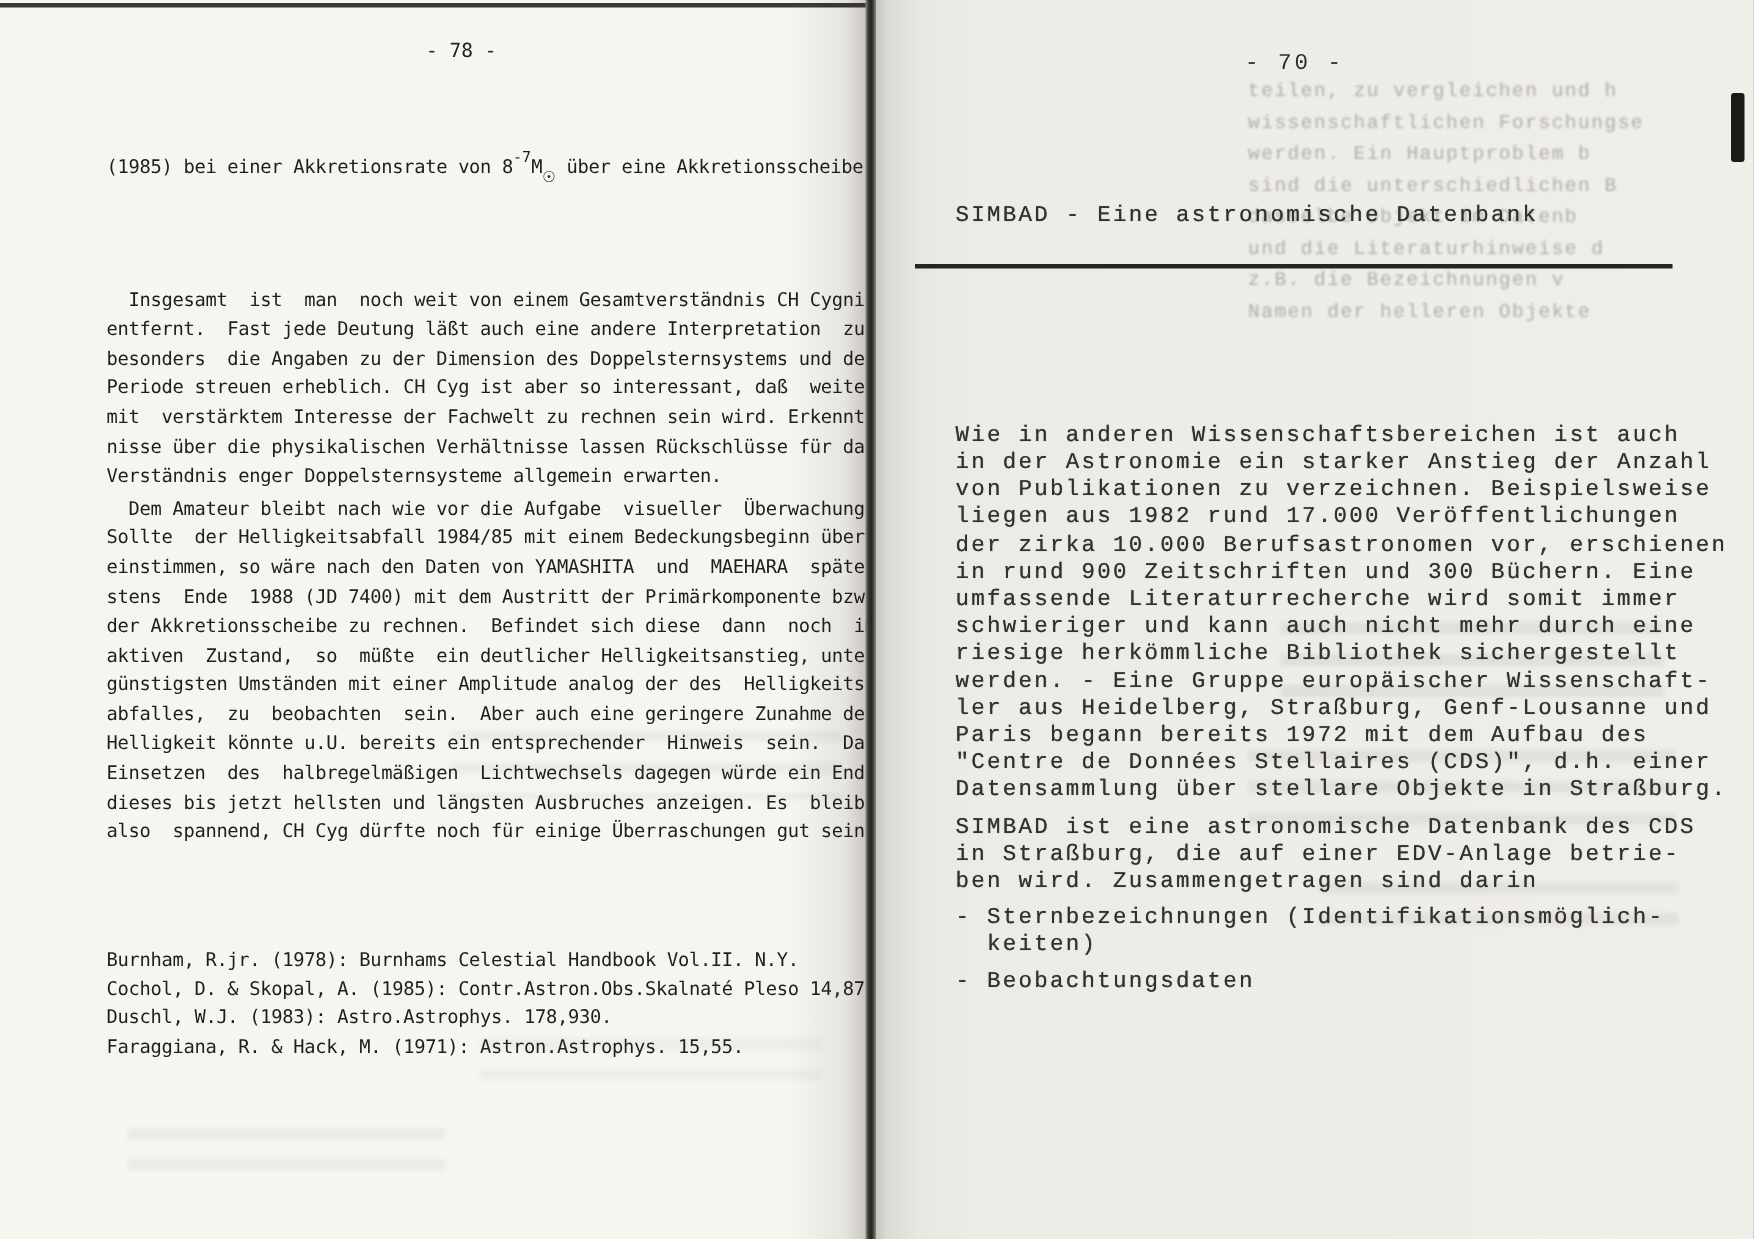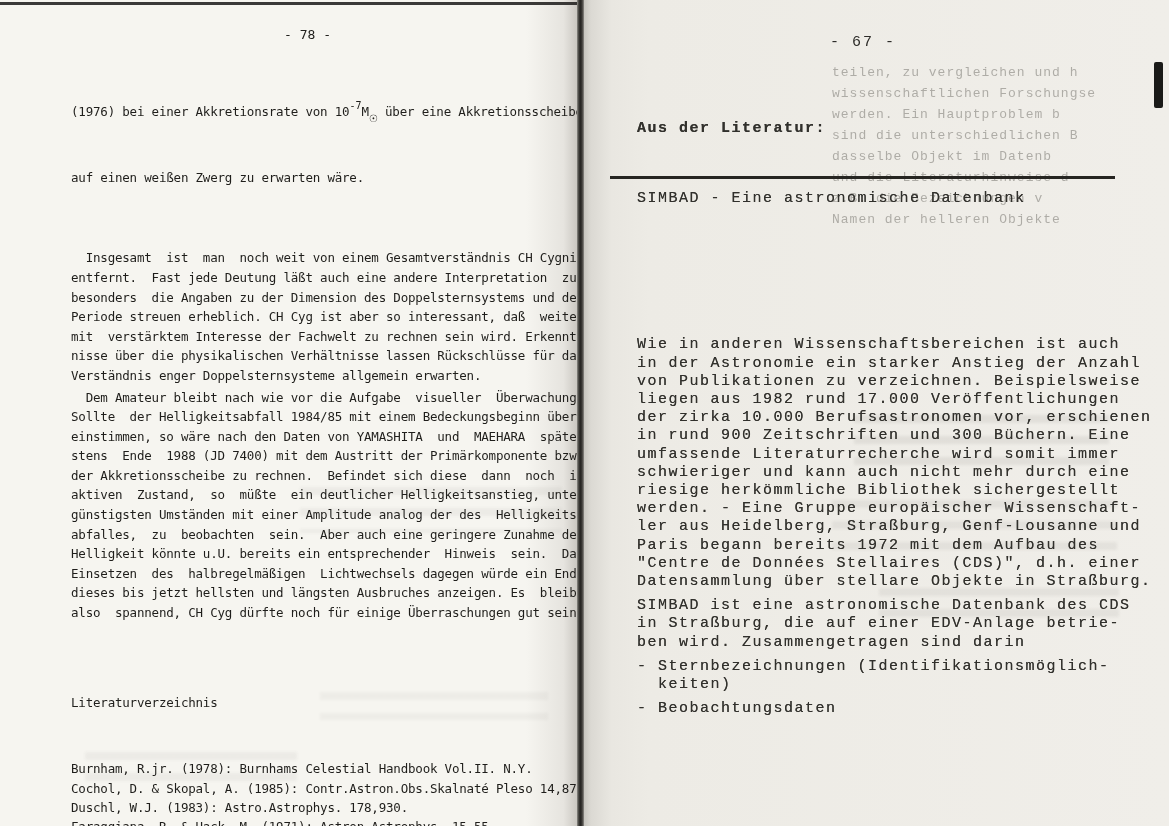--- a/index.html
+++ b/index.html
@@ -33,21 +33,21 @@
     font:15px/18.2px "Liberation Mono",monospace;letter-spacing:1.5px;
     color:#31302c;white-space:pre;text-shadow:0 0 .5px rgba(49,48,44,.75);}
   .sec-head{font-weight:bold;}
   .art-title{margin-top:15px;}
   .byline{margin-top:7px;}
   .byline-underline{position:absolute;left:26px;top:176px;width:505px;height:2.5px;background:#262521;}
   .rbody{margin-top:12px;}
   .rbody .tpara + .tpara{margin-top:6px;}
 
   
-  .bleed-top{position:absolute;left:248px;top:62px;width:335px;
+  .bleed-top{position:absolute;left:248px;top:50px;width:335px;
     font:13px/21px "Liberation Mono",monospace;letter-spacing:1px;
     color:#6f6d67;opacity:.5;filter:blur(.7px);white-space:pre;}
   .smudge{position:absolute;background:repeating-linear-gradient(180deg,rgba(86,84,78,.55) 0 8px,transparent 8px 21px);filter:blur(1.4px);}
   .sm-r1{left:270px;top:415px;width:255px;height:58px;opacity:.16;}
   .sm-r2{left:248px;top:500px;width:285px;height:52px;opacity:.14;}
   .sm-r3{left:295px;top:588px;width:240px;height:42px;opacity:.14;}
   .sm-l1{left:300px;top:487px;width:262px;height:46px;opacity:.11;}
   .sm-l2{left:85px;top:752px;width:212px;height:40px;opacity:.11;}
   .sm-l3{left:320px;top:692px;width:228px;height:28px;opacity:.09;}
 
@@ -56,49 +56,46 @@
 </head>
 <body>
 
 <div class="spread">
 
   <div class="page-left">
     <div class="top-edge-line"></div>
     <div class="pageno pageno-left">- 78 -</div>
 
     <div class="col-left">
-      <div class="tline"><span>(1976) bei einer Akkretionsrate von 10</span><sup class="sup7">-7</sup><span>M</span><sub class="sunsub">☉</sub><span> über eine Akkretionsscheibe</span></div>
-      <div class="tline">auf einen weißen Zwerg zu erwarten wäre.</div>
+      <div class="tline"><span>(1985) bei einer Akkretionsrate von 8</span><sup class="sup7">-7</sup><span>M</span><sub class="sunsub">☉</sub><span> über eine Akkretionsscheibe</span></div>
 
       <div><div class="tpara"><div class="tline">  Insgesamt  ist  man  noch weit von einem Gesamtverständnis CH Cygnis</div><div class="tline">entfernt.  Fast jede Deutung läßt auch eine andere Interpretation  zu,</div><div class="tline">besonders  die Angaben zu der Dimension des Doppelsternsystems und der</div><div class="tline">Periode streuen erheblich. CH Cyg ist aber so interessant, daß  weiter</div><div class="tline">mit  verstärktem Interesse der Fachwelt zu rechnen sein wird. Erkennt-</div><div class="tline">nisse über die physikalischen Verhältnisse lassen Rückschlüsse für das</div><div class="tline">Verständnis enger Doppelsternsysteme allgemein erwarten.</div></div><div class="tpara"><div class="tline">  Dem Amateur bleibt nach wie vor die Aufgabe  visueller  Überwachung.</div><div class="tline">Sollte  der Helligkeitsabfall 1984/85 mit einem Bedeckungsbeginn über-</div><div class="tline">einstimmen, so wäre nach den Daten von YAMASHITA  und  MAEHARA  späte-</div><div class="tline">stens  Ende  1988 (JD 7400) mit dem Austritt der Primärkomponente bzw.</div><div class="tline">der Akkretionsscheibe zu rechnen.  Befindet sich diese  dann  noch  im</div><div class="tline">aktiven  Zustand,  so  müßte  ein deutlicher Helligkeitsanstieg, unter</div><div class="tline">günstigsten Umständen mit einer Amplitude analog der des  Helligkeits-</div><div class="tline">abfalles,  zu  beobachten  sein.  Aber auch eine geringere Zunahme der</div><div class="tline">Helligkeit könnte u.U. bereits ein entsprechender  Hinweis  sein.  Das</div><div class="tline">Einsetzen  des  halbregelmäßigen  Lichtwechsels dagegen würde ein Ende</div><div class="tline">dieses bis jetzt hellsten und längsten Ausbruches anzeigen. Es  bleibt</div><div class="tline">also  spannend, CH Cyg dürfte noch für einige Überraschungen gut sein.</div></div></div>
 
-      <div class="lit-head">Literaturverzeichnis</div>
       <div class="refs"><div class="tline">Burnham, R.jr. (1978): Burnhams Celestial Handbook Vol.II. N.Y.</div><div class="tline">Cochol, D. &amp; Skopal, A. (1985): Contr.Astron.Obs.Skalnaté Pleso 14,87.</div><div class="tline">Duschl, W.J. (1983): Astro.Astrophys. 178,930.</div><div class="tline">Faraggiana, R. &amp; Hack, M. (1971): Astron.Astrophys. 15,55.</div></div>
 
       
     </div>
 
     <div class="smudge sm-l1"></div>
     <div class="smudge sm-l2"></div>
     <div class="smudge sm-l3"></div>
   </div>
 
   <div class="fold"></div>
 
   <div class="page-right">
     <div class="bleed-top"><div class="tline">teilen, zu vergleichen und h</div><div class="tline">wissenschaftlichen Forschungse</div><div class="tline">werden. Ein Hauptproblem b</div><div class="tline">sind die unterschiedlichen B</div><div class="tline">dasselbe Objekt im Datenb</div><div class="tline">und die Literaturhinweise d</div><div class="tline">z.B. die Bezeichnungen v</div><div class="tline">Namen der helleren Objekte</div></div>
     <div class="smudge sm-r1"></div>
     <div class="smudge sm-r2"></div>
     <div class="smudge sm-r3"></div>
 
-    <div class="pageno pageno-right">- 67 -</div>
+    <div class="pageno pageno-right">- 70 -</div>
     <div class="byline-underline"></div>
 
     <div class="col-right">
-      <div class="sec-head">Aus der Literatur:</div>
       <div class="art-title">SIMBAD - Eine astronomische Datenbank</div>
       <div class="byline">
       </div>
       <div class="rbody"><div class="tpara"><div class="tline">Wie in anderen Wissenschaftsbereichen ist auch</div><div class="tline">in der Astronomie ein starker Anstieg der Anzahl</div><div class="tline">von Publikationen zu verzeichnen. Beispielsweise</div><div class="tline">liegen aus 1982 rund 17.000 Veröffentlichungen</div><div class="tline">der zirka 10.000 Berufsastronomen vor, erschienen</div><div class="tline">in rund 900 Zeitschriften und 300 Büchern. Eine</div><div class="tline">umfassende Literaturrecherche wird somit immer</div><div class="tline">schwieriger und kann auch nicht mehr durch eine</div><div class="tline">riesige herkömmliche Bibliothek sichergestellt</div><div class="tline">werden. - Eine Gruppe europäischer Wissenschaft-</div><div class="tline">ler aus Heidelberg, Straßburg, Genf-Lousanne und</div><div class="tline">Paris begann bereits 1972 mit dem Aufbau des</div><div class="tline">"Centre de Données Stellaires (CDS)", d.h. einer</div><div class="tline">Datensammlung über stellare Objekte in Straßburg.</div></div><div class="tpara"><div class="tline">SIMBAD ist eine astronomische Datenbank des CDS</div><div class="tline">in Straßburg, die auf einer EDV-Anlage betrie-</div><div class="tline">ben wird. Zusammengetragen sind darin</div></div><div class="tpara"><div class="tline">- Sternbezeichnungen (Identifikationsmöglich-</div><div class="tline">  keiten)</div></div><div class="tpara"><div class="tline">- Beobachtungsdaten</div></div></div>
     </div>
 
     <div class="edge-mark"></div>
   </div>
 
 </div>

